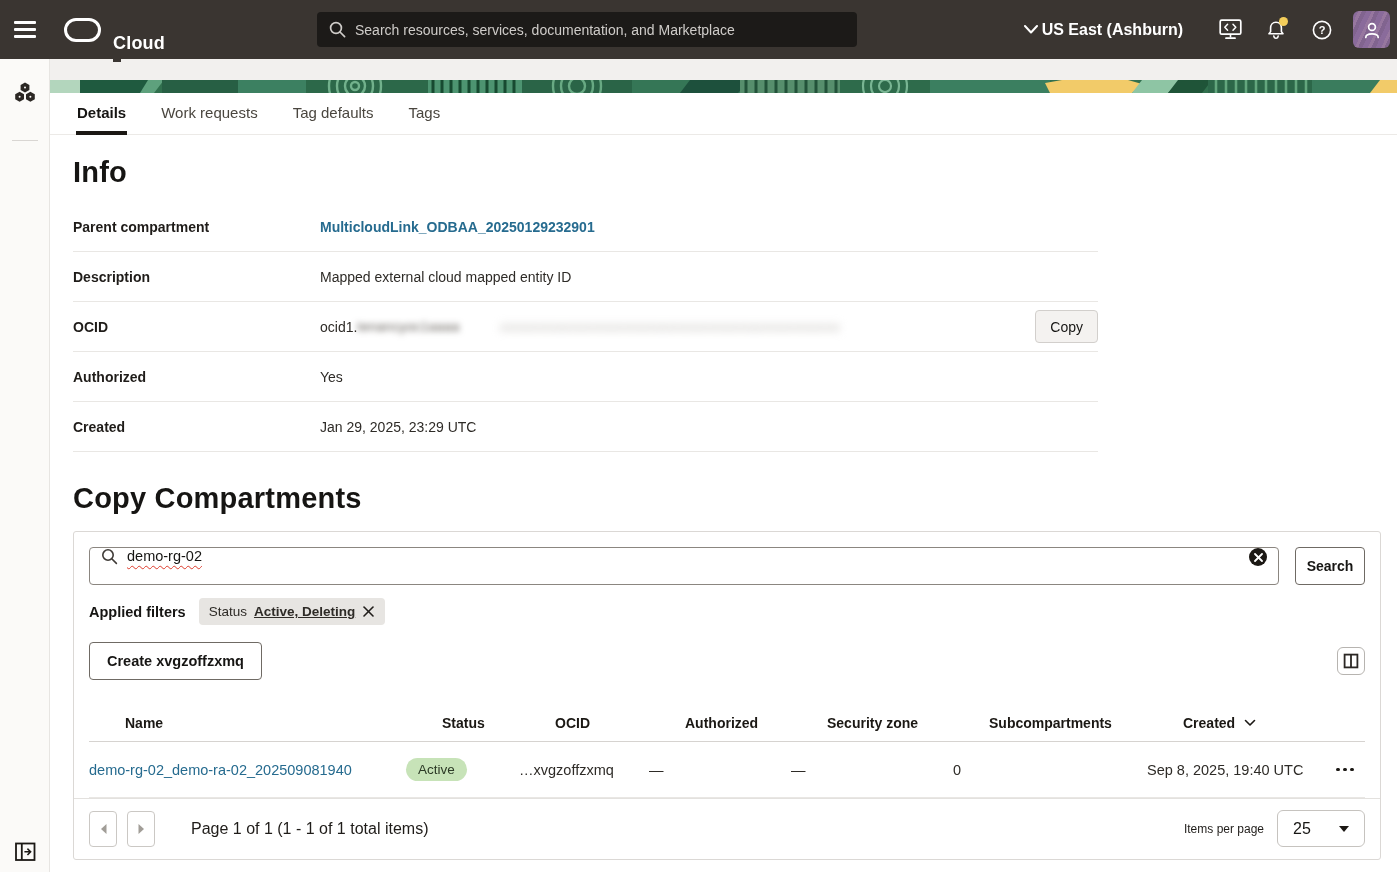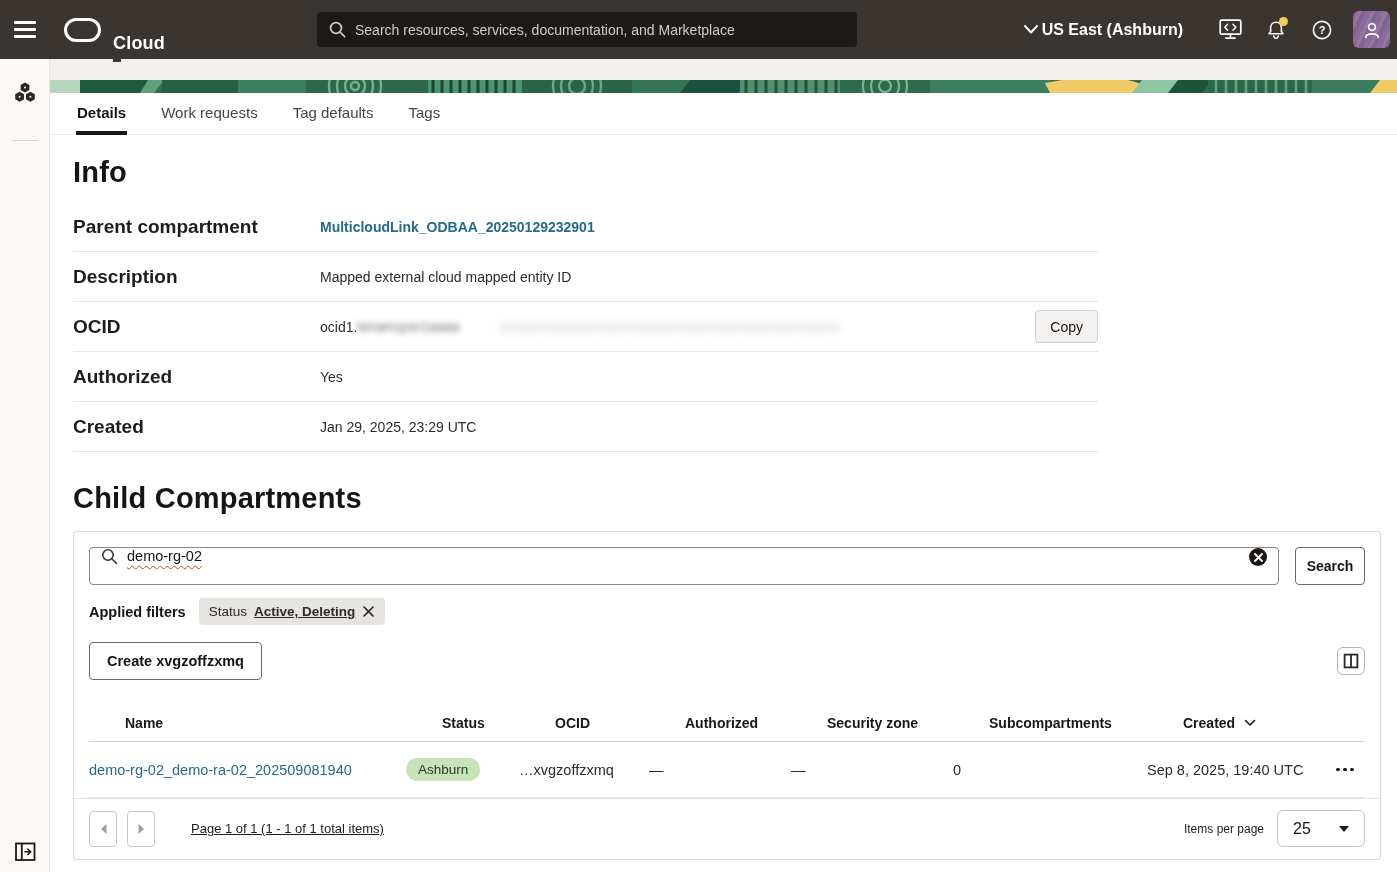--- a/index.html
+++ b/index.html
@@ -43,21 +43,21 @@
 
   .tabs { height:42px; display:flex; align-items:stretch; padding-left:26px; gap:33px; background:#fff; border-bottom:1px solid #eceae7; }
   .tab { display:flex; align-items:center; font-size:15px; color:#4a463f; cursor:pointer; border-bottom:4px solid transparent; padding:0 1px; margin-bottom:-1px; }
   .tab.active { color:#161513; font-weight:700; border-bottom-color:#1b1814; }
 
   .section-title { font-size:29px; font-weight:700; color:#161513; letter-spacing:.2px; }
   .info { padding-left:23px; }
   .info .section-title { margin:21px 0 13px; }
   .kv-rows { width:1025px; }
   .kv-row { display:flex; align-items:center; min-height:50px; border-bottom:1px solid #e9e7e4; }
-  .kv-label { width:247px; flex:none; font-size:19px; font-weight:700; color:#1f1c19; }
+  .kv-label { width:247px; flex:none; font-size:14px; font-weight:700; color:#1f1c19; }
   .kv-value { font-size:14px; color:#2e2b27; display:flex; align-items:center; flex:1; }
   .link { color:#266b8f; font-weight:600; text-decoration:none; cursor:pointer; }
   .blur-seg { filter:blur(3px); color:#55504a; font-size:13px; letter-spacing:.5px; }
   .blur-light { filter:blur(4px); color:#c3c0bc; }
   .copy-btn { margin-left:auto; height:33px; padding:0 14px; background:#f4f2f0; border:1px solid #d2cfcc; border-radius:4px; font-size:14px; color:#161513; cursor:pointer; font-family:inherit; }
 
   .cc-title { margin:30px 0 16px 23px; }
 
   
   .panel { margin-left:23px; width:1308px; border:1px solid #dbd8d5; border-radius:3px; background:#fff; padding:15px 15px 0; }
@@ -80,21 +80,21 @@
   .th { display:flex; align-items:center; gap:9px; cursor:pointer;padding-left:36px; }
   .trow { height:56px; border-bottom:1px solid #e9e7e4; font-size:14.5px; color:#2e2b27; }
   .cell-name a { font-weight:400; font-size:14.5px; }
   .badge { display:inline-block; background:#c7e3b8; color:#2c3a26; border-radius:13px; padding:4px 12px; font-size:13.5px; }
   .dots { display:flex; gap:3.5px; cursor:pointer; padding:6px 2px; justify-content:center; }
   .dots i { width:3.5px; height:3.5px; border-radius:50%; background:#1b1814; }
 
   .pagination { margin:0 -15px; border-top:1px solid #e3e1de; padding:11px 15px 12px; display:flex; align-items:center; }
   .pg-btn { width:28px; height:36px; background:#fff; border:1px solid #cbc8c4; border-radius:4px; display:flex; align-items:center; justify-content:center; cursor:pointer; }
   .pg-btn + .pg-btn { margin-left:10px; }
-  .pg-text { margin-left:36px; font-size:13px; color:#1f1c19;text-decoration:underline; }
+  .pg-text { margin-left:36px; font-size:16px; color:#1f1c19; }
   .pg-right { margin-left:auto; display:flex; align-items:center; gap:13px; }
   .ipp-label { font-size:12px; color:#1f1c19; }
   .ipp-select { width:88px; height:37px; border:1px solid #c6c3bf; border-radius:6px; background:#fff; display:flex; align-items:center; justify-content:space-between; padding:0 15px; cursor:pointer; }
   .ipp-value { font-size:16px; color:#161513; }
   .caret-down { width:0; height:0; border-left:5px solid transparent; border-right:5px solid transparent; border-top:6px solid #1b1814; }
 </style>
 </head>
 <body>
 
 <header class="topbar">
@@ -297,21 +297,21 @@
         <div class="kv-label">Authorized</div>
         <div class="kv-value">Yes</div>
       </div>
       <div class="kv-row">
         <div class="kv-label">Created</div>
         <div class="kv-value">Jan 29, 2025, 23:29 UTC</div>
       </div>
     </div>
   </section>
 
-  <h2 class="section-title cc-title">Child Compartments</h2>
+  <h2 class="section-title cc-title">Copy Compartments</h2>
 
   <section class="panel">
     <div class="search-row">
       <div class="search-box">
         <svg width="17" height="17" viewBox="0 0 17 17">
             <circle cx="7" cy="7" r="5.2" fill="none" stroke="#3f3b37" stroke-width="1.6"></circle>
             <line x1="11" y1="11" x2="15.4" y2="15.4" stroke="#3f3b37" stroke-width="1.6" stroke-linecap="round"></line>
           </svg>
         <span class="search-text">demo-rg-02</span>
         <button class="clear-btn">
@@ -359,21 +359,21 @@
         <span>Created</span>
         <svg width="12" height="8" viewBox="0 0 12 8">
             <polyline points="1.5,1.5 6,6 10.5,1.5" fill="none" stroke="#1b1814" stroke-width="1.6" stroke-linecap="round" stroke-linejoin="round"></polyline>
           </svg>
       </div>
       <div></div>
     </div>
 
     <div class="grid trow">
       <div class="cell-name"><a class="link">demo-rg-02_demo-ra-02_202509081940</a></div>
-      <div><span class="badge">Ashburn</span></div>
+      <div><span class="badge">Active</span></div>
       <div>…xvgzoffzxmq</div>
       <div>—</div>
       <div>—</div>
       <div>0</div>
       <div>Sep 8, 2025, 19:40 UTC</div>
       <div class="dots">
           <i></i>
           <i></i>
           <i></i>
         </div>

